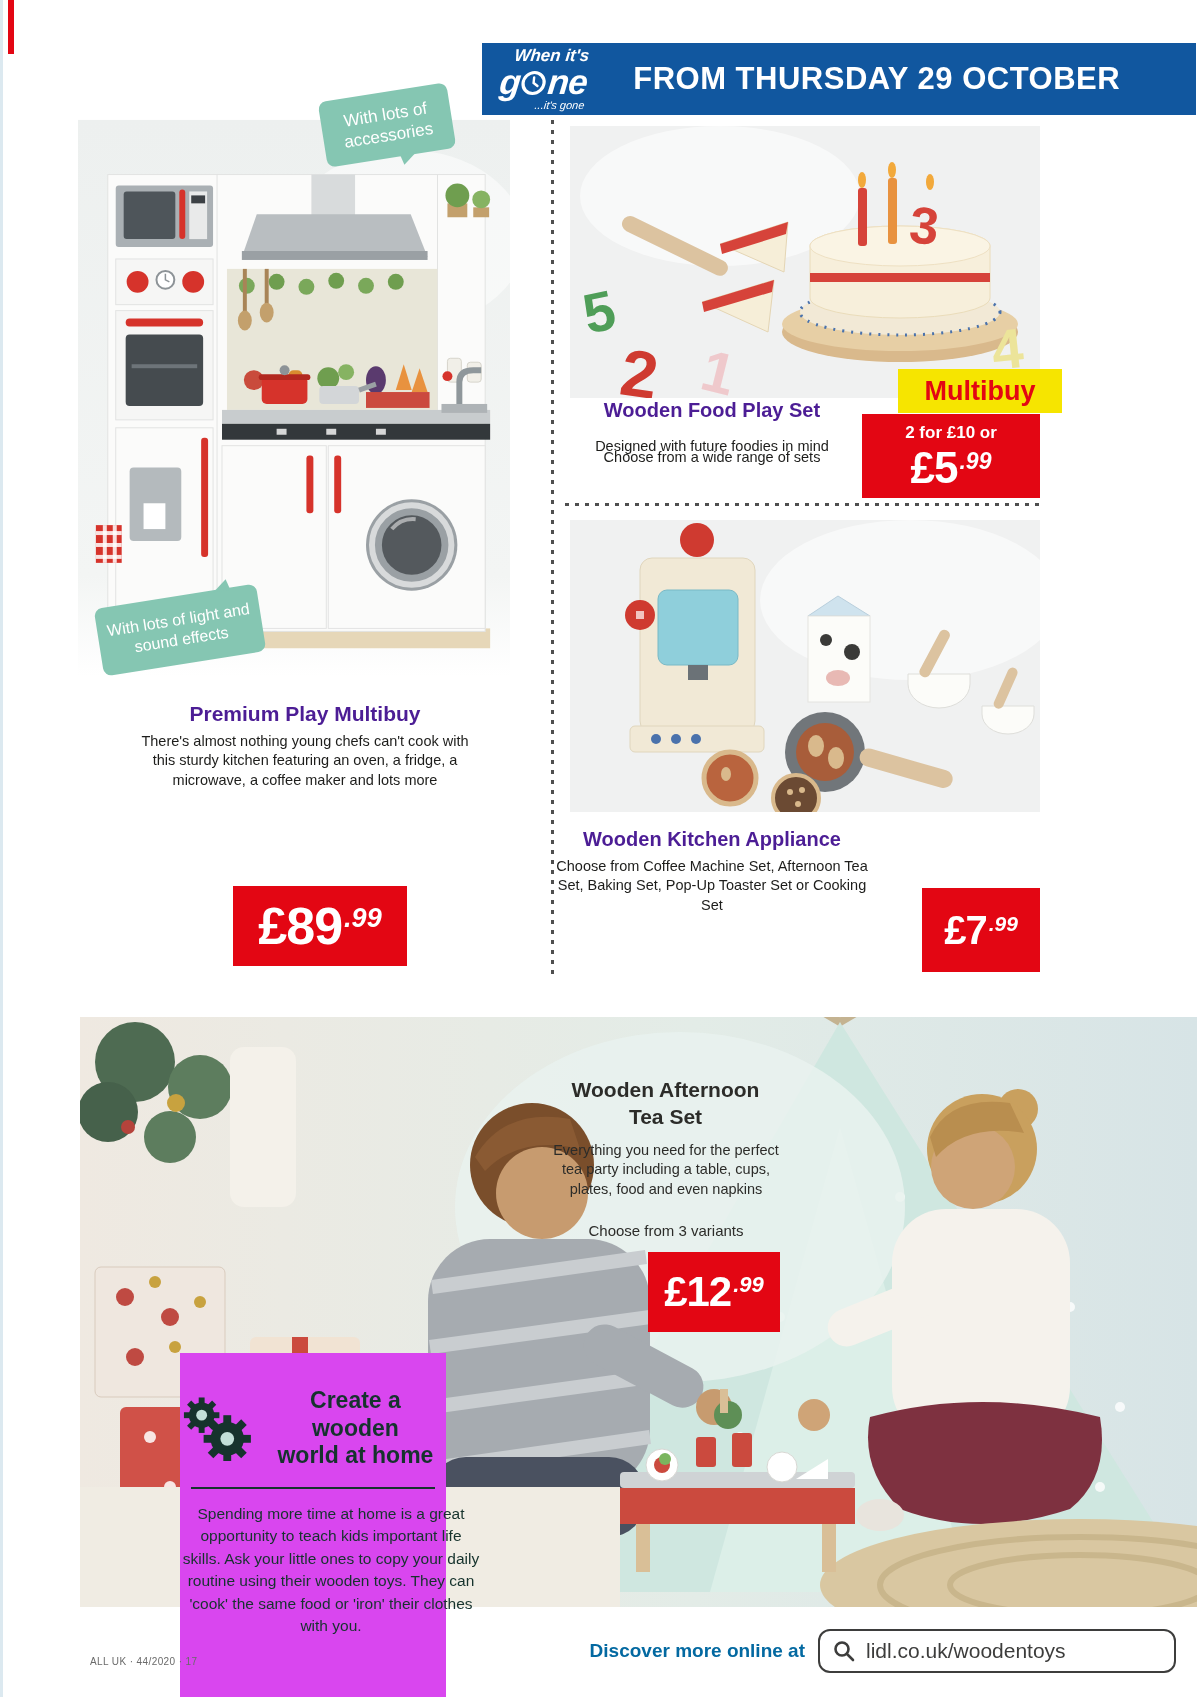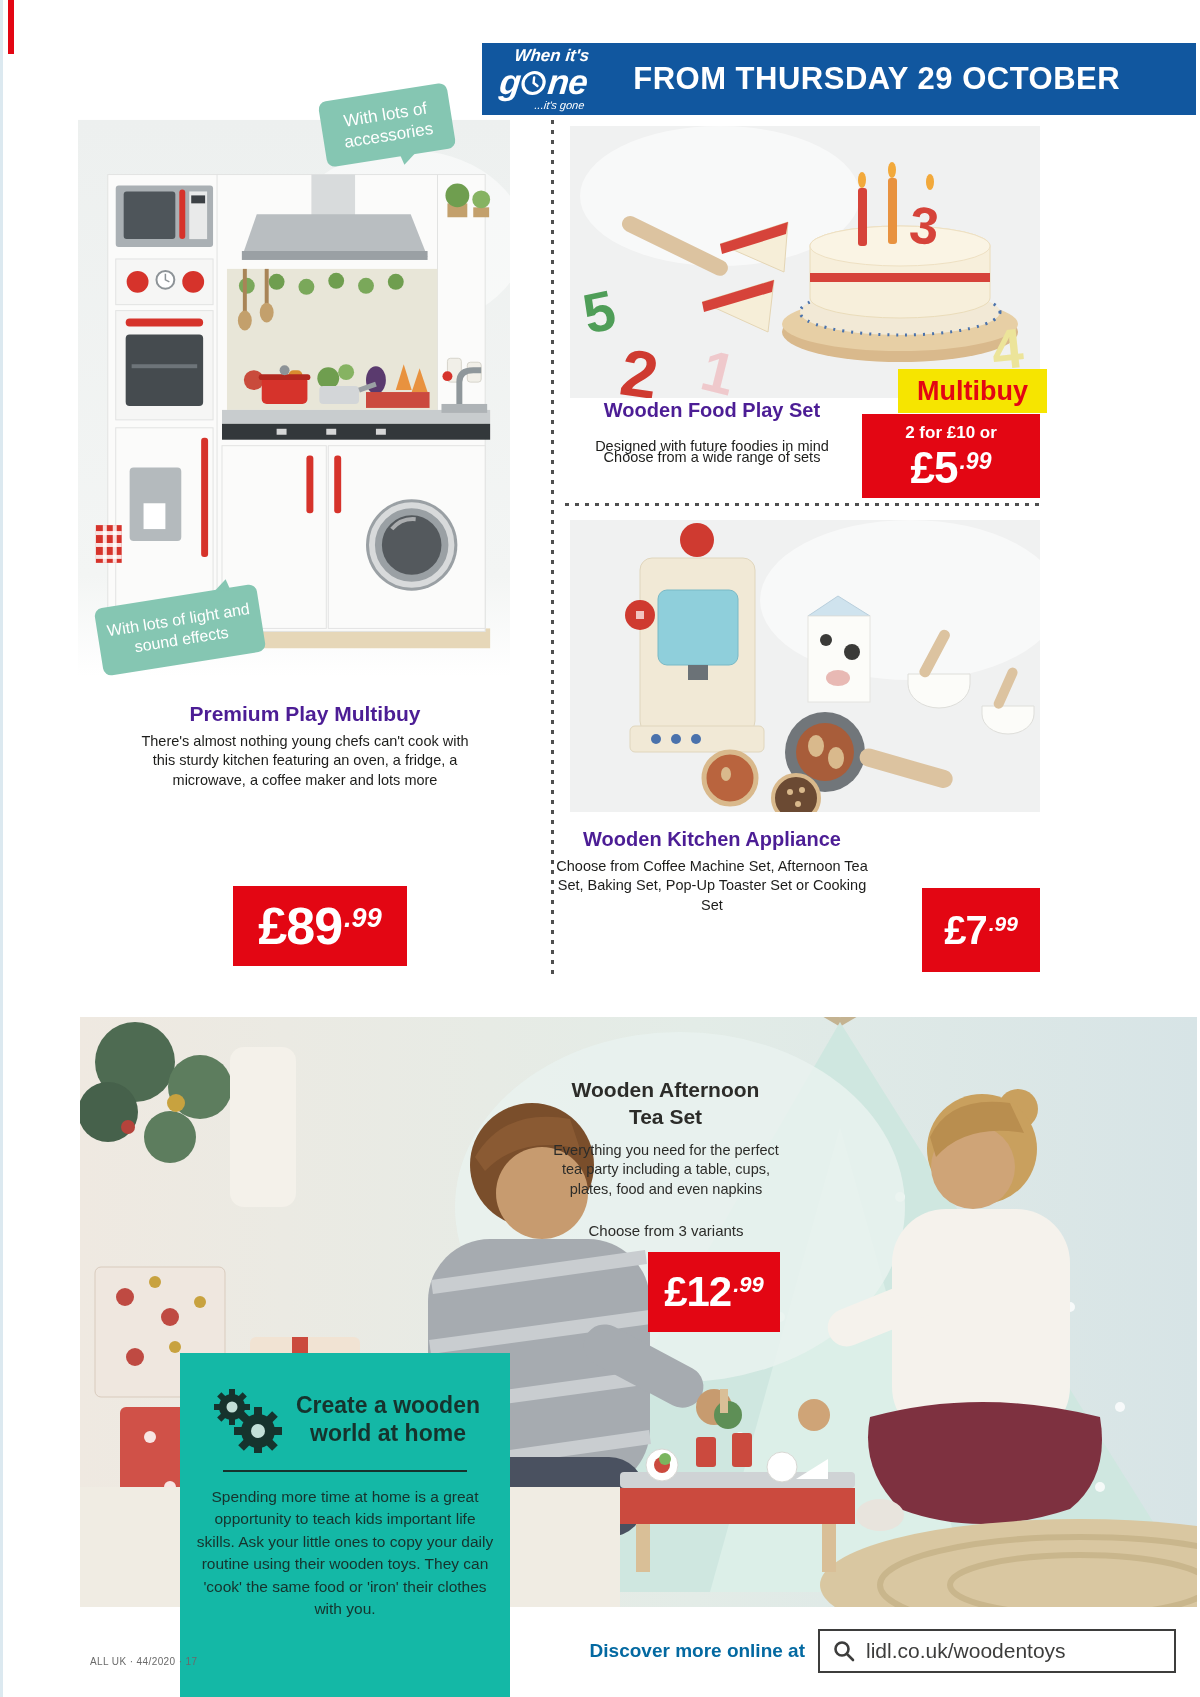--- a/index.html
+++ b/index.html
@@ -70,42 +70,42 @@
   #kitchen-price .pounds{font-size:52px;} #kitchen-price .pence{font-size:27px;top:-17px;}
   #food-price{left:862px;top:414px;width:178px;height:84px;}
   #food-price .offer{font-size:17px;font-weight:bold;margin-bottom:3px;}
   #food-price .pounds{font-size:44px;} #food-price .pence{font-size:23px;top:-14px;}
   #appliance-price{left:922px;top:888px;width:118px;height:84px;}
   #appliance-price .pounds{font-size:40px;} #appliance-price .pence{font-size:21px;top:-13px;}
   #tea-price{left:648px;top:1252px;width:132px;height:80px;}
   #tea-price .pounds{font-size:42px;} #tea-price .pence{font-size:22px;top:-14px;}
 
   .multibuy{
-    position:absolute;left:898px;top:369px;width:149px;height:44px;
+    position:absolute;left:898px;top:369px;width:164px;height:44px;
     background:#f6e500;color:#e30613;font-weight:bold;font-size:27px;
     display:flex;align-items:center;justify-content:center;
   }
 
   
   .photo{position:absolute;left:80px;top:1017px;width:1117px;height:590px;}
 
   
-  .info-box{position:absolute;left:180px;top:1353px;width:330px;height:344px;background:#14b8a6;color:#16332d;}
+  .info-box{position:absolute;left:180px;top:1353px;width:266px;height:344px;background:#d946ef;color:#16332d;}
   .info-head{display:flex;align-items:center;justify-content:center;gap:12px;padding-top:34px;}
   .info-title{font-size:23px;font-weight:bold;line-height:1.2;text-align:center;}
   .info-rule{width:244px;height:2px;background:#16332d;margin:17px auto 14px auto;}
   .info-body{width:302px;margin:0 auto;text-align:center;font-size:15.5px;line-height:1.45;}
 
   
   .page-code{position:absolute;left:90px;top:1656px;font-size:10px;color:#6a6a6a;letter-spacing:.4px;}
   .discover{position:absolute;left:560px;top:1640px;width:245px;text-align:right;
     font-size:19px;font-weight:bold;color:#0369a1;}
   .url-box{
     position:absolute;left:818px;top:1629px;width:358px;height:44px;box-sizing:border-box;
-    border:2px solid #3d3d3c;border-radius:0;background:#fff;
+    border:2px solid #3d3d3c;border-radius:12px;background:#fff;
     display:flex;align-items:center;gap:10px;padding-left:12px;
   }
   .url-text{font-size:21px;color:#3d3d3c;}
 </style>
 </head>
 <body>
 
 <div class="page">
   <div class="edge-blue"></div>
   <div class="edge-mark"></div>

